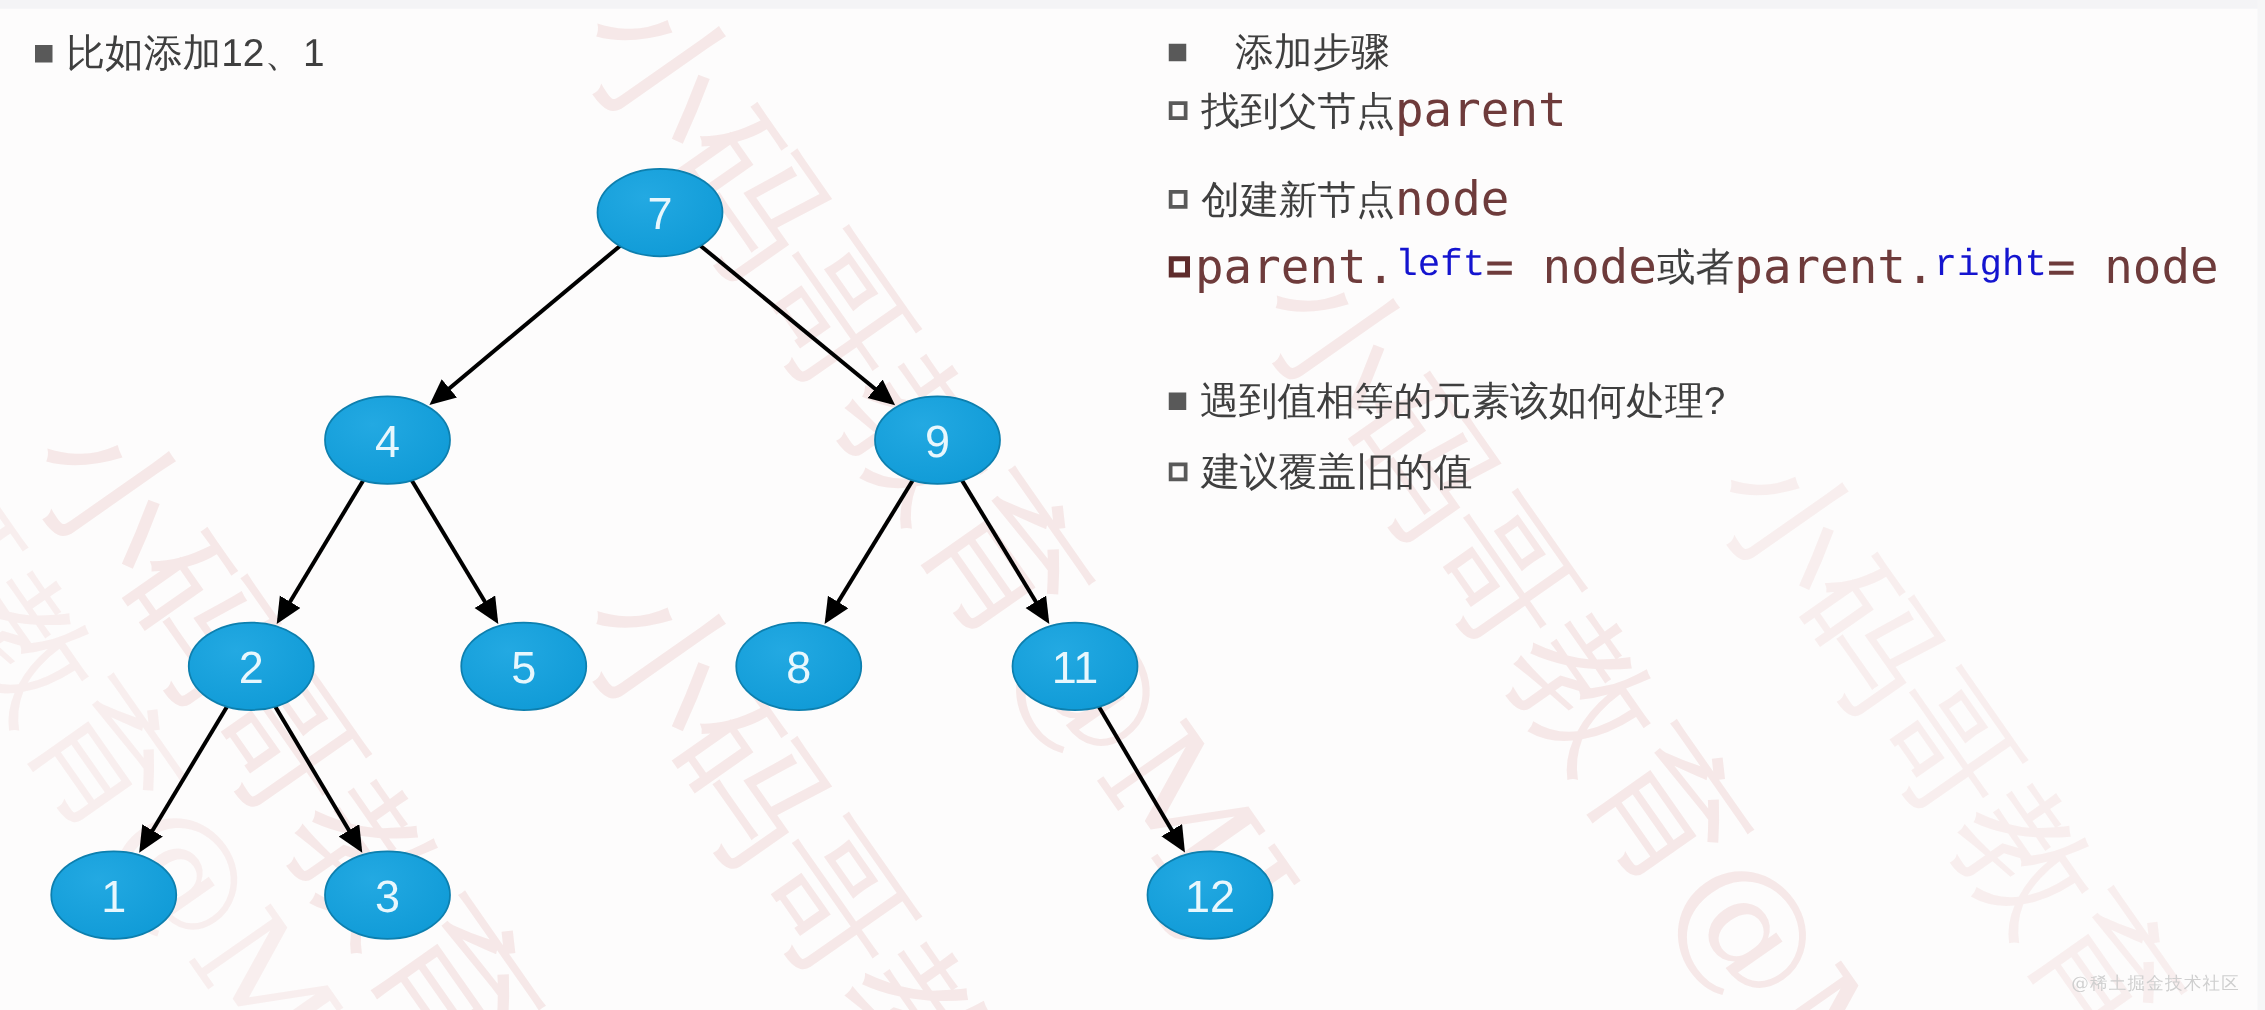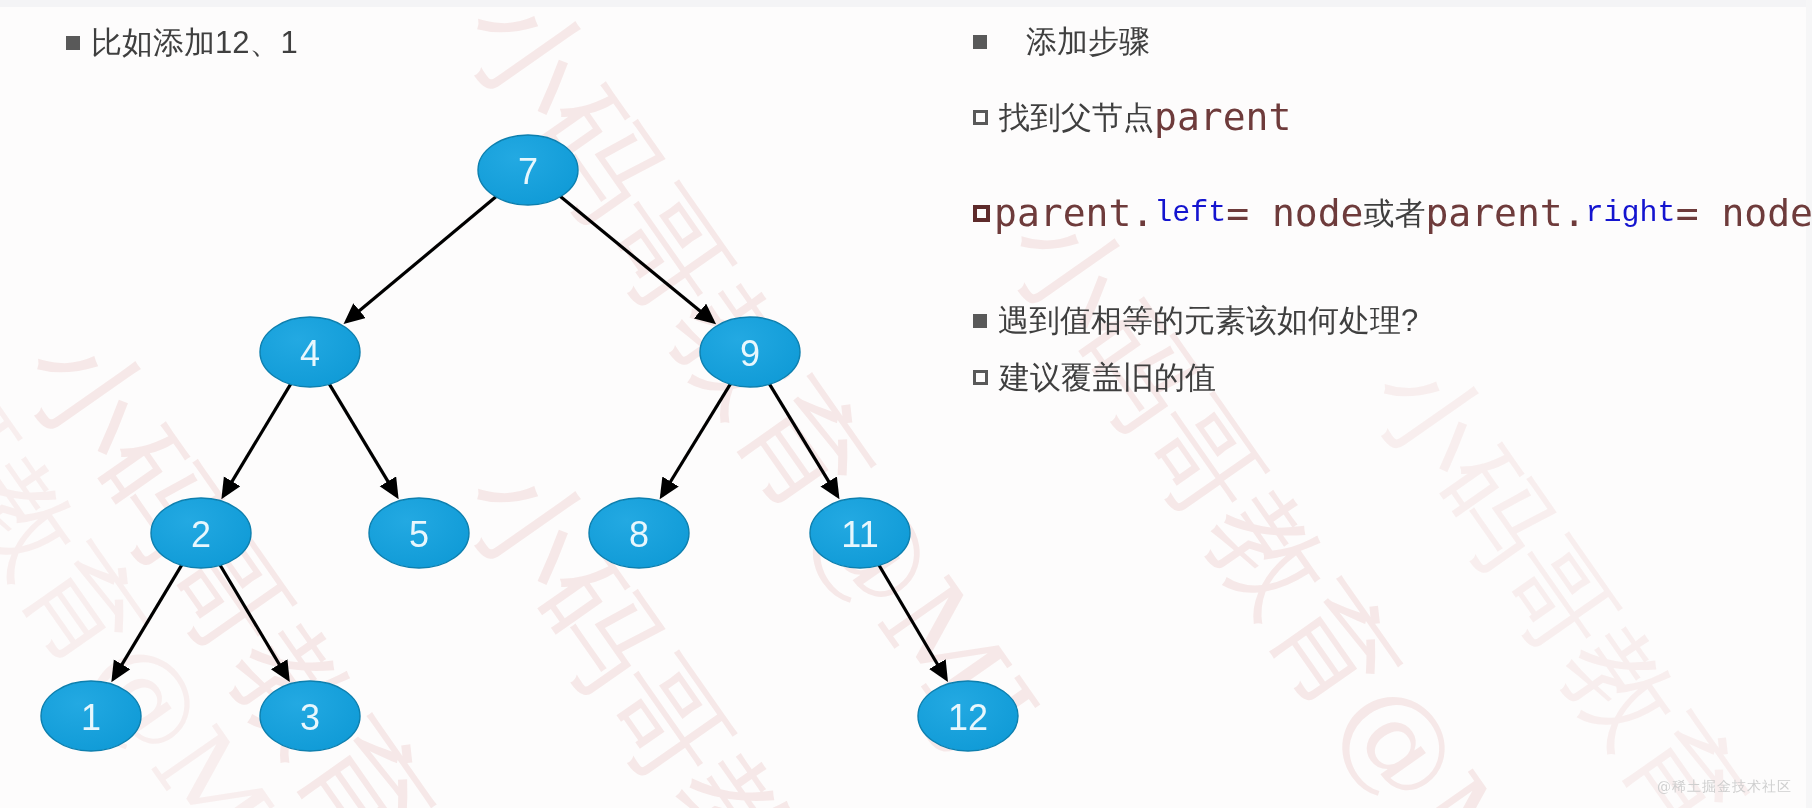--- a/index.html
+++ b/index.html
@@ -53,21 +53,20 @@
 
   
   .bullet-line {
     position: absolute;
     display: flex;
     align-items: center;
     white-space: nowrap;
     color: #3f3f3f;
     font-size: 31px;
     line-height: 1.0;
-    margin-left: 38px;
   }
   .mk {
     display: inline-block;
     flex: 0 0 auto;
     margin-right: 11px;
   }
   .mk-filled {
     width: 14px;
     height: 14px;
     background: #595959;
@@ -213,26 +212,31 @@
           <text x="968" y="717" class="node-label" fill="#e8f7fd">12</text>
         </g>
       </g>
   </svg>
 
   <div class="bullet-line" style="left:935px; top:26px;gap:28px;">
     <span class="mk mk-filled"></span>
     <span class="txt">添加步骤</span>
   </div>
 
-  <div class="bullet-line" style="left:935px; top:98px;">
+  <div class="bullet-line" style="left:935px; top:69px;">
     <span class="mk mk-hollow"></span>
     <span class="txt cjk-inline">找到父节点 </span>
     <span class="txt mono">parent</span>
   </div>
 
+  <div class="bullet-line" style="left:935px; top:140px;">
+    <span class="mk mk-hollow"></span>
+    <span class="txt cjk-inline">创建新节点 </span>
+    <span class="txt mono">node</span>
+  </div>
 
   <div class="bullet-line" style="left:935px; top:194px;">
     <span class="mk mk-hollow-red" style="margin-right:4px;"></span>
     <span class="txt mono">parent.</span>
     <span class="txt mono-blue">left</span>
     <span class="txt mono"> = node </span>
     <span class="txt cjk-inline">或者</span>
     <span class="txt mono"> parent.</span>
     <span class="txt mono-blue">right</span>
     <span class="txt mono"> = node</span>

